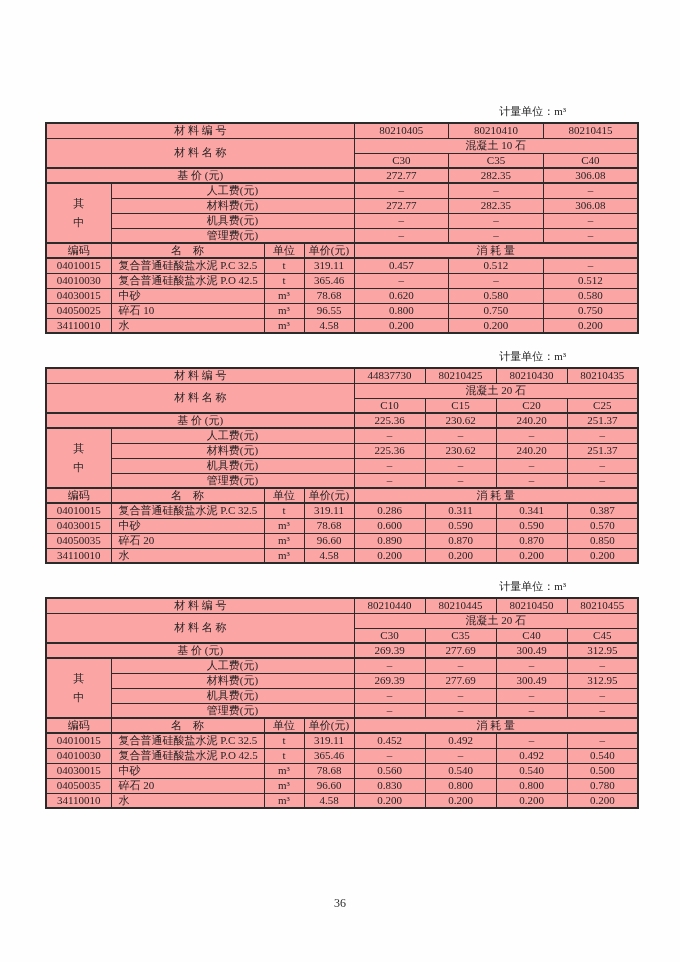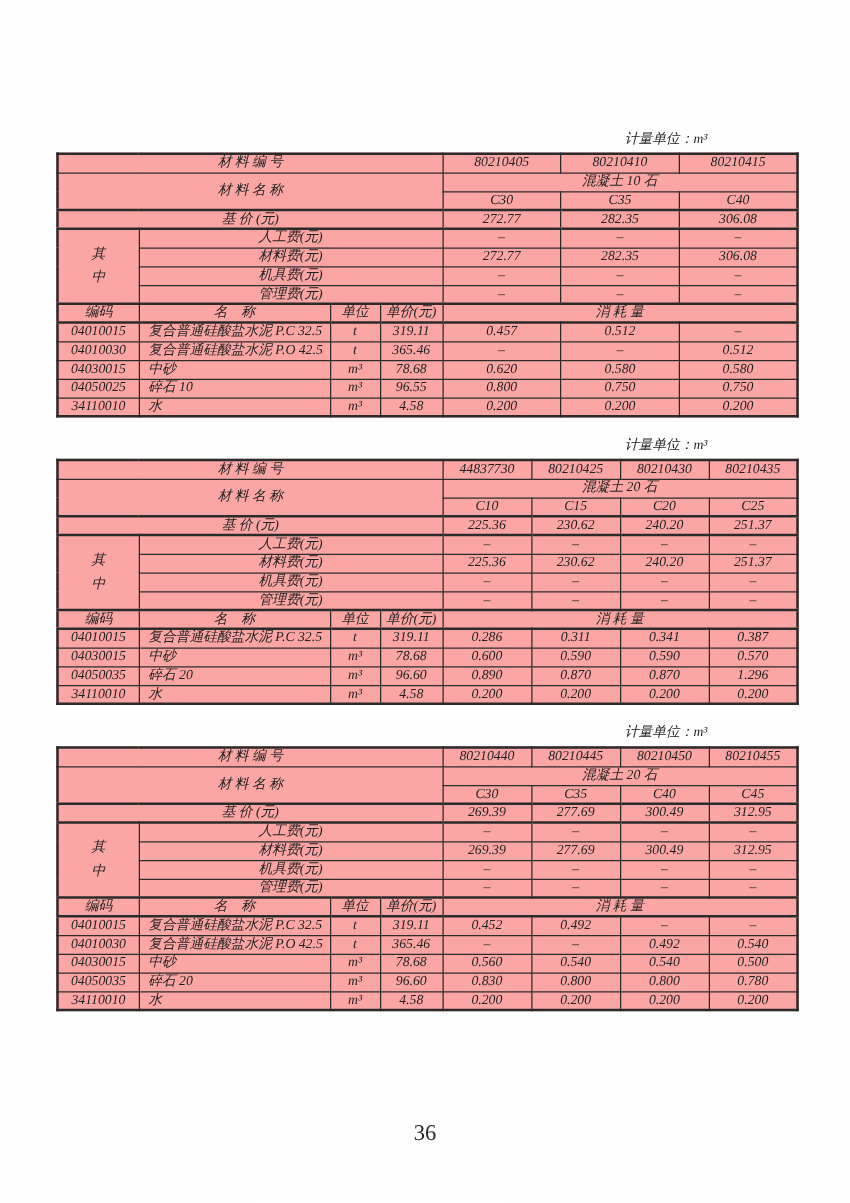--- a/index.html
+++ b/index.html
@@ -12,21 +12,20 @@
   .page {
     position: relative;
     width: 680px; height: 962px;
     background: #fefefe;
     overflow: hidden;
   }
   .content {
     position: absolute;
     left: 45px; top: 0;
     width: 534px;
-    font-style: italic;
   }
   .table-block.tb0 { margin-top: 103px; }
   .table-block.tb1, .table-block.tb2 { margin-top: 14px; }
   .unit-note {
     text-align: right;
     font-size: 11px;
     line-height: 16px;
     height: 16px;
     padding-right: 13px;
     margin-bottom: 3px;
@@ -58,21 +57,21 @@
     text-align: left;
     padding-left: 7px;
   }
   .price-table td.among-cell { vertical-align: middle; }
   .among-char { line-height: 19px; font-size: 11px; }
   .page-number {
     position: absolute;
     top: 896px; left: 0;
     width: 680px;
     text-align: center;
-    font-size: 18px;
+    font-size: 12px;
     color: #2a2a2a;
   }
 </style>
 </head>
 <body>
 
 <div class="page">
   <div class="content" id="tables-root">
       <section class="table-block tb0">
         <div class="unit-note">计量单位：m³</div>
@@ -289,21 +288,21 @@
               <td>0.570</td>
             </tr>
             <tr>
               <td>04050035</td>
               <td class="name-cell">碎石 20</td>
               <td>m³</td>
               <td>96.60</td>
               <td>0.890</td>
               <td>0.870</td>
               <td>0.870</td>
-              <td>1.296</td>
+              <td>0.850</td>
             </tr>
             <tr>
               <td>34110010</td>
               <td class="name-cell">水</td>
               <td>m³</td>
               <td>4.58</td>
               <td>0.200</td>
               <td>0.200</td>
               <td>0.200</td>
               <td>0.200</td>

